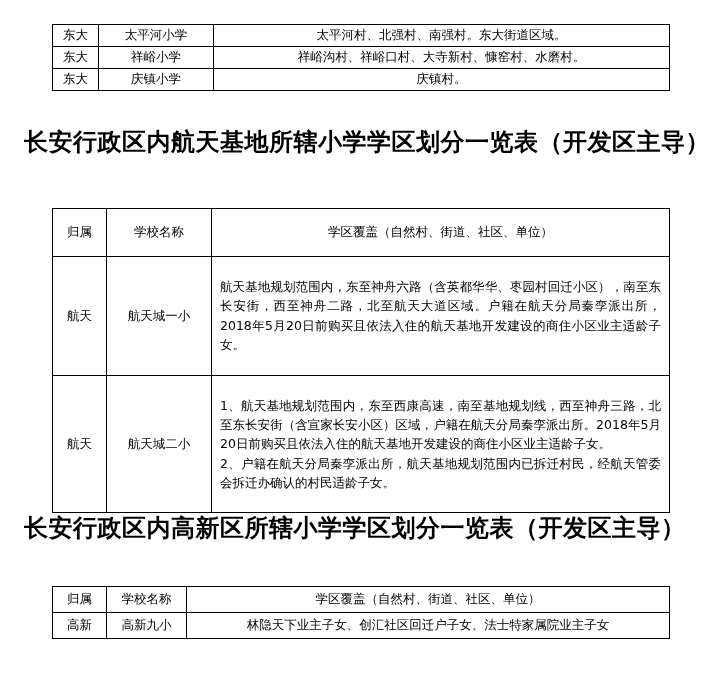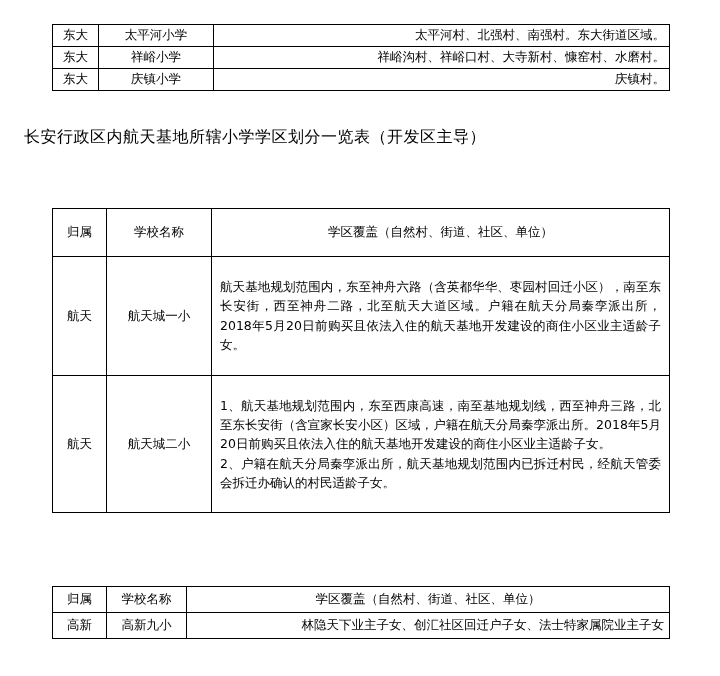--- a/index.html
+++ b/index.html
@@ -35,41 +35,41 @@
     font-weight: normal;
     font-size: 12.5px;
     line-height: 1.45;
     padding: 2px 5px;
     box-sizing: border-box;
   }
   .cell-center {
     text-align: center;
   }
   .cell-left {
-    text-align: right;
+    text-align: center;
   }
 
   
   #table-top {
     position: absolute;
     left: 52px;
     top: 24px;
     width: 617px;
   }
   #table-top td {
     height: 22px;
     padding: 1px 4px;
   }
 
   
   .doc-heading {
     position: absolute;
     font-family: "DejaVu Serif", "Liberation Serif", serif;
-    font-weight: normal;
-    font-size: 16px;
+    font-weight: bold;
+    font-size: 24px;
     line-height: 1.32;
     letter-spacing: 0.5px;
     color: #000;
   }
   #heading-1 {
     left: 24px;
     top: 126px;
     width: 690px;
   }
   #heading-2 {
@@ -161,20 +161,21 @@
       </tr>
       <tr>
         <td class="cell-center">航天</td>
         <td class="cell-center">航天城二小</td>
         <td class="body-cell" style="white-space:pre-line;">1、航天基地规划范围内，东至西康高速，南至基地规划线，西至神舟三路，北至东长安街（含宣家长安小区）区域，户籍在航天分局秦孪派出所。2018年5月20日前购买且依法入住的航天基地开发建设的商住小区业主适龄子女。
 2、户籍在航天分局秦孪派出所，航天基地规划范围内已拆迁村民，经航天管委会拆迁办确认的村民适龄子女。</td>
       </tr>
     </tbody>
   </table>
 
+  <div class="doc-heading" id="heading-2">长安行政区内高新区所辖小学学区划分一览表（开发区主导）</div>
 
   <table class="doc-table" id="table-hitech">
     <colgroup>
       <col style="width:54px">
       <col style="width:80px">
       <col style="width:483px">
     </colgroup>
     <tbody>
       <tr>
         <td class="cell-center">归属</td>

